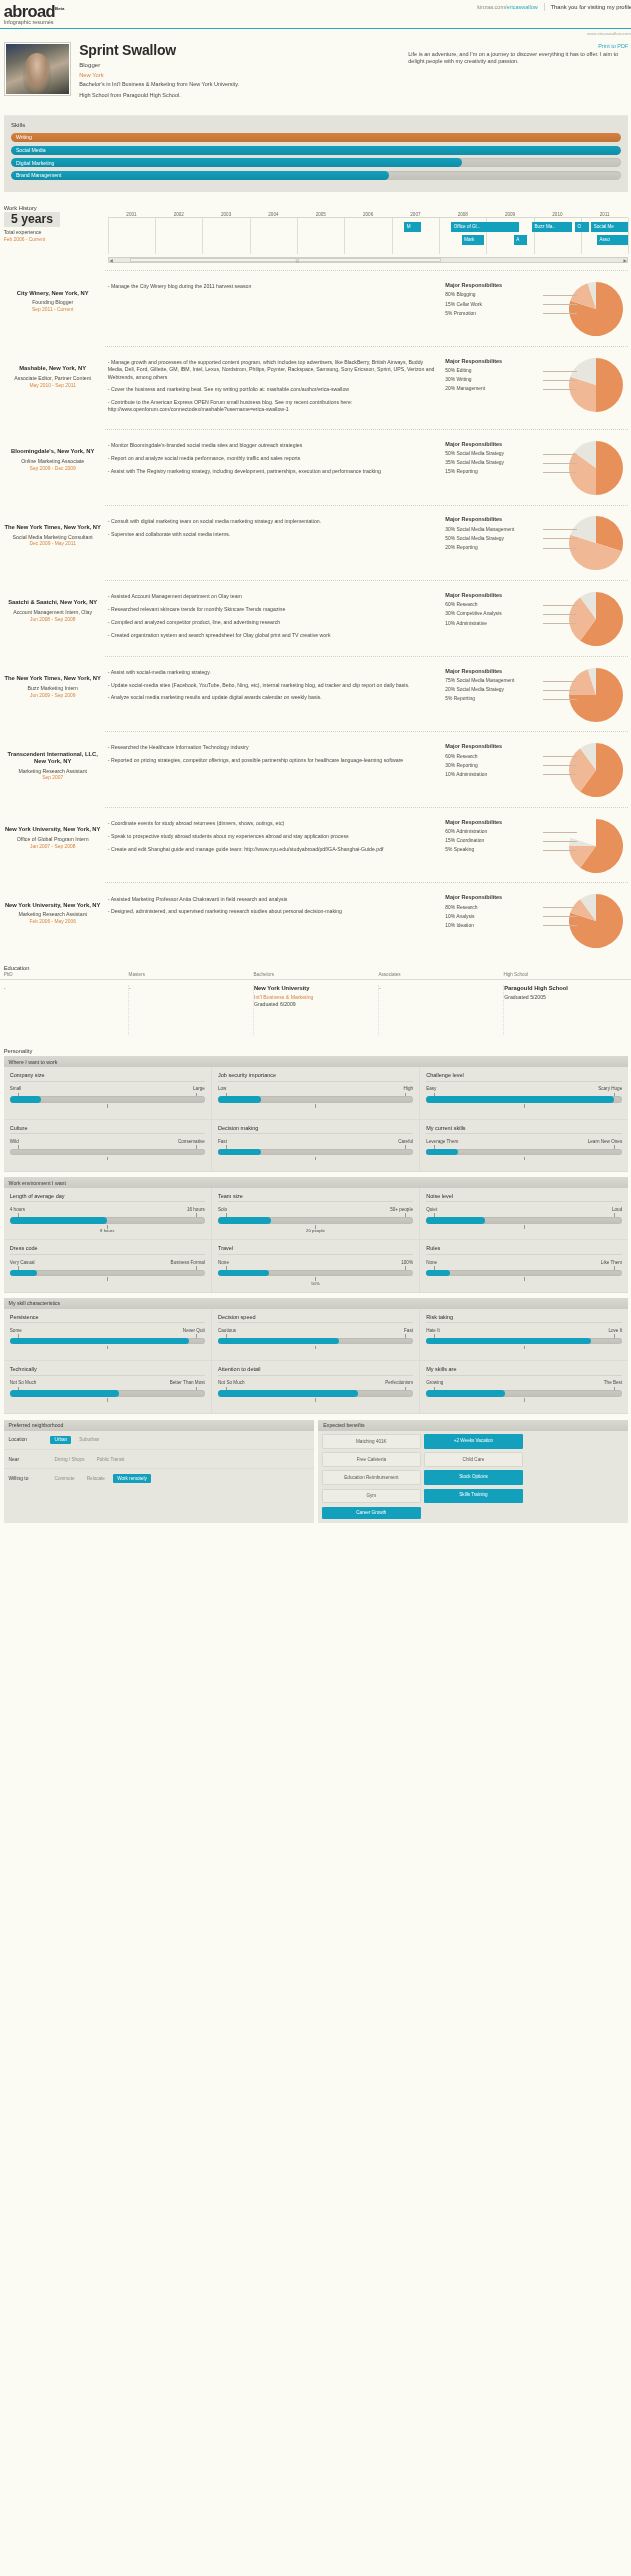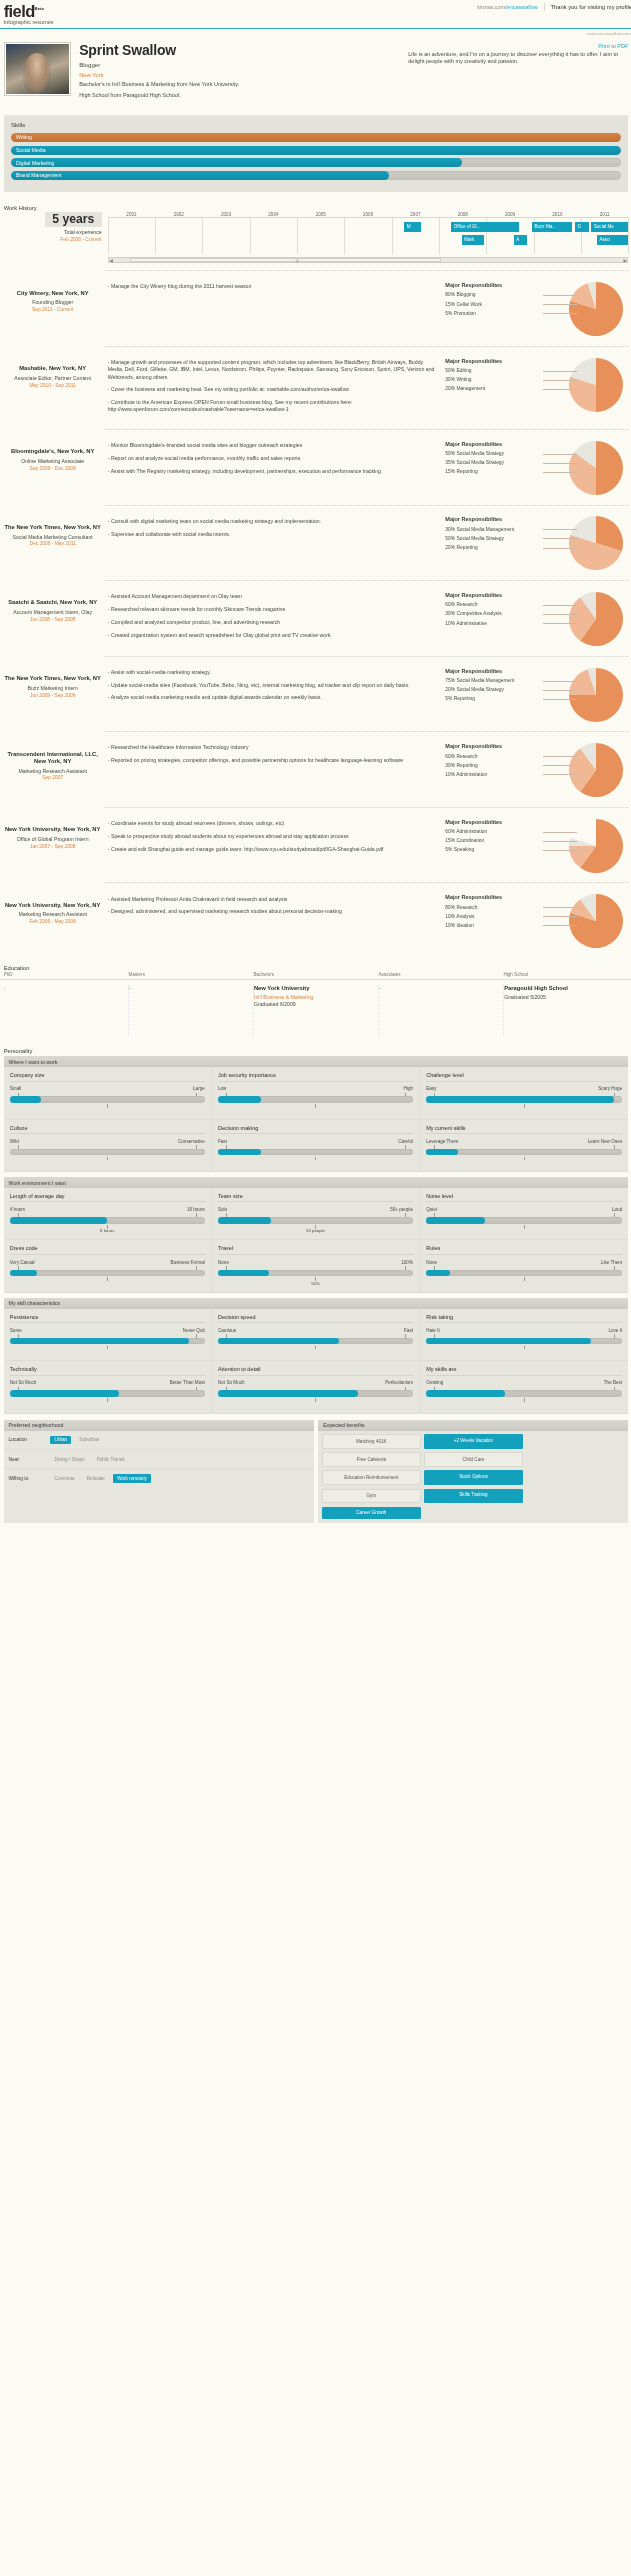--- a/index.html
+++ b/index.html
@@ -63,21 +63,21 @@
     position:relative; height:9.1px; border-radius:4.9px;
     background:linear-gradient(#cecec6,#c2c2ba); box-shadow:inset 0 0.6px 1.2px rgba(0,0,0,.12);
     overflow:hidden;
   }
   .bar-fill { position:absolute; left:0; top:0; bottom:0; border-radius:4.9px; }
   .bar-label { position:absolute; left:4.9px; top:1.2px; font-size:5.2px; color:#fff; z-index:3; line-height:7.3px; }
 
   
   .sec-label { font-size:5.8px; color:#3a3a38; margin:12.2px 0 1.2px 3.7px; }
   .wh-top { display:flex; padding:0 3.7px; gap:6.1px; }
-  .wh-badge { width:98px; flex:0 0 auto; text-align:right; }
+  .wh-badge { width:98px; flex:0 0 auto; text-align:left; }
   .wh-years { display:inline-block; background:#e4e4dd; font-size:12.2px; font-weight:bold; padding:0.6px 7.3px; color:#2c2c2a; }
   .wh-sub { font-size:5.2px; color:#4a4a46; margin-top:2.4px; }
   .wh-dates { font-size:4.9px; color:#d9813f; margin-top:1.2px; }
 
   .timeline { flex:1 1 auto; position:relative; }
   .tl-years { display:flex; font-size:4.6px; color:#6a6a63; }
   .tl-years span { flex:1 1 0; text-align:center; }
   .tl-grid { position:relative; height:37px; border-top:0.6px solid #d7d7cd; margin-top:0.6px; }
   .tl-col { position:absolute; top:0; bottom:0; width:0.6px; background:#dedfd4; }
   .tl-bar {
@@ -150,21 +150,21 @@
   .bcell.box { background:#edede6; border:0.6px solid #d7d7cd; color:#5a5a52; }
   .bcell.on  { background:#13a0bd; color:#fff; }
 </style>
 </head>
 <body>
 
 <div class="page">
 
   <div class="topbar">
     <div class="logo">
-      <div class="word"><span>field</span><span class="beta">Beta</span></div>
+      <div class="word"><span>abroad</span><span class="beta">Beta</span></div>
       <div class="tag">Infographic resumés</div>
     </div>
     <div class="topright">
       <div class="url"><span>kinzaa.com/</span><b>ericaswallow</b></div>
       <div class="sep"></div>
       <div class="thanks">Thank you for visiting my profile</div>
     </div>
   </div>
   <div class="rule-teal"></div>
   <div class="profile-url">www.ericaswallow.com</div>

